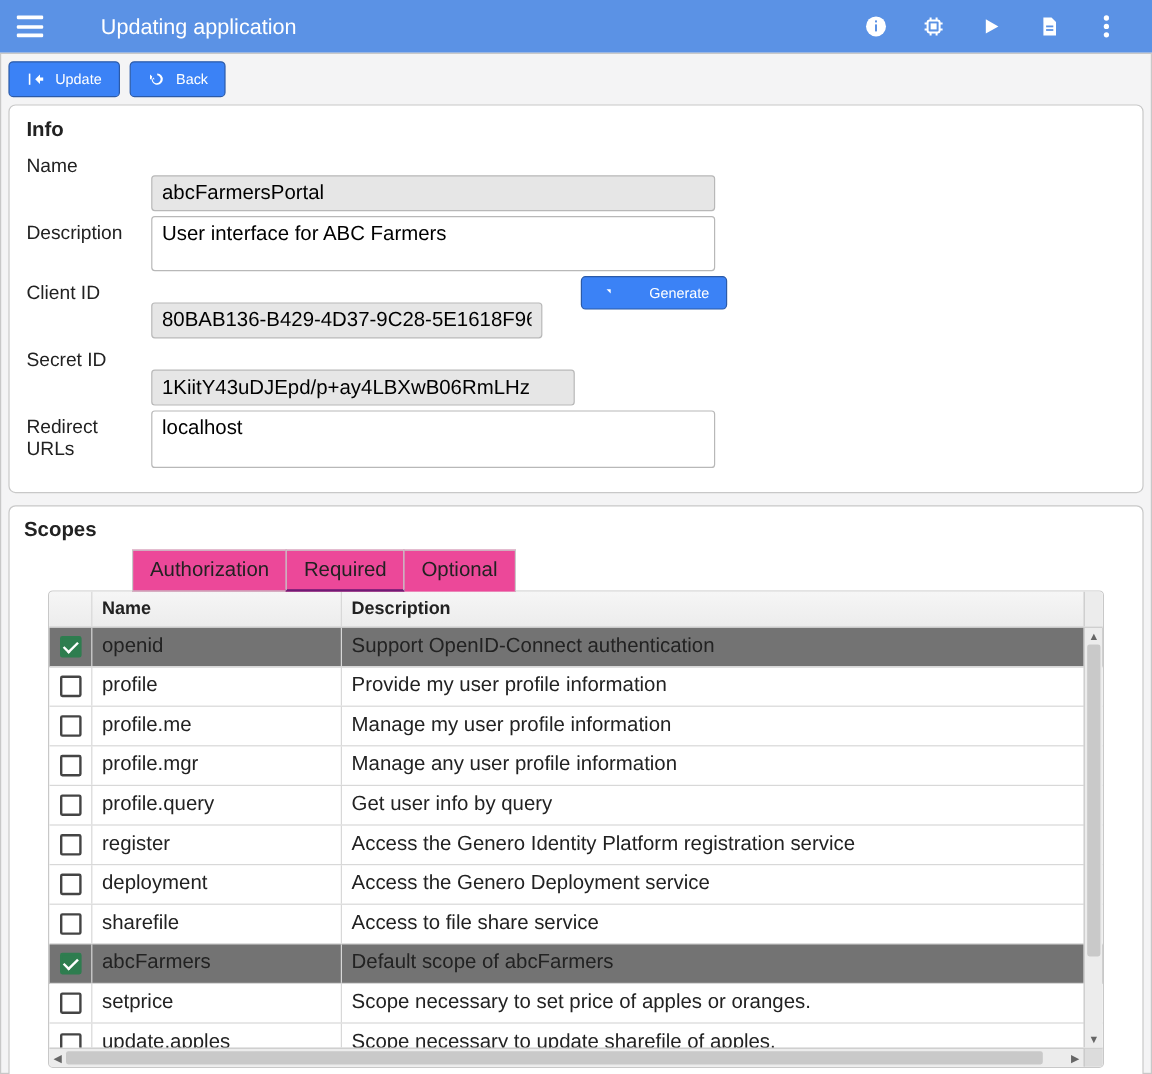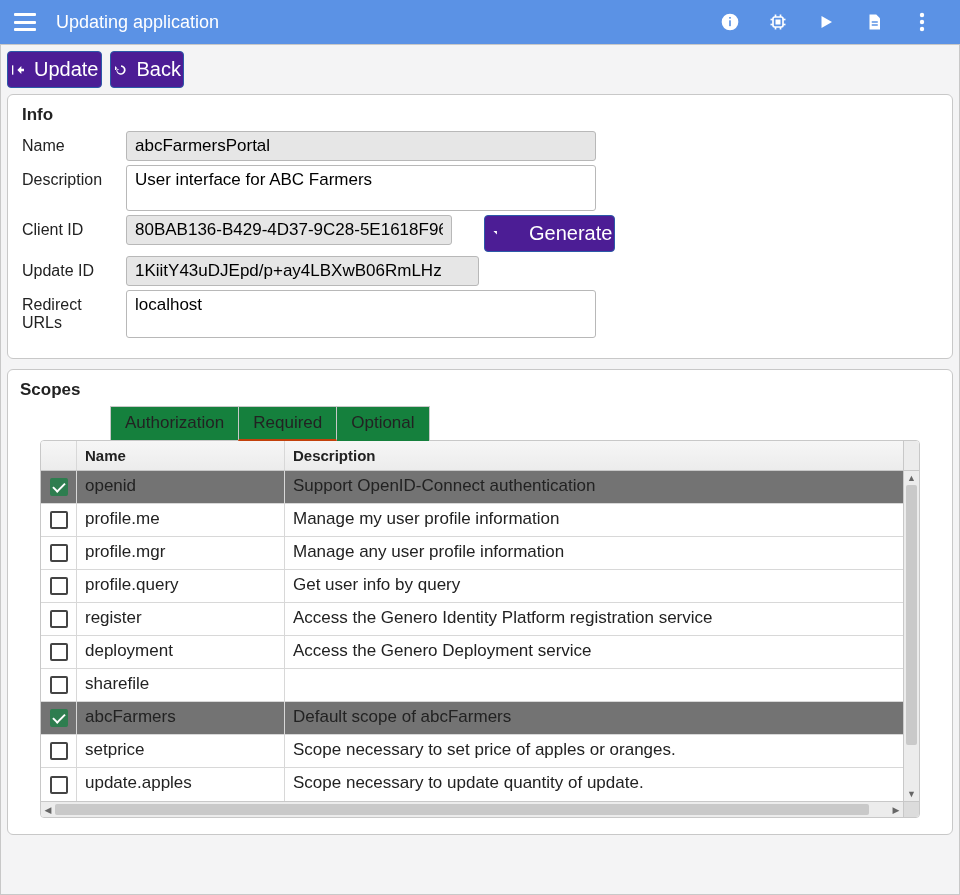--- a/index.html
+++ b/index.html
@@ -2,43 +2,43 @@
 <html><head>
 <meta charset="utf-8">
 <style>
   * { box-sizing: border-box; }
   html, body { margin:0; padding:0; font-family: "Segoe UI", Arial, sans-serif; font-size:16px; color:#222; }
   body { width:960px; height:895px; background:#e8e8e8; overflow:hidden; position:relative; }
 
   .appbar { background:#5b92e5; height:44px; display:flex; align-items:center; padding:0 14px; color:#fff; }
   .appbar .hamburger { width:22px; height:18px; display:flex; flex-direction:column; justify-content:space-between; cursor:pointer; }
   .appbar .hamburger span { display:block; height:3px; background:#fff; border-radius:1px; }
-  .appbar .title { margin-left:20px; font-size:18px; font-weight:400; }
+  .appbar .title { margin-left:48px; font-size:18px; font-weight:400; }
   .appbar .spacer { flex:1; }
   .appbar .tb-icon { width:24px; height:24px; margin:0 12px; display:flex; align-items:center; justify-content:center; cursor:pointer; }
   .appbar svg { fill:#fff; }
 
   .content { padding:6px; background:#f4f4f5; height:851px; border:1px solid #c8c8c8; }
 
   .action-row { display:flex; gap:8px; margin-bottom:6px; }
-  .btn { display:inline-flex; align-items:center; gap:8px; background:#4c1d95; color:#fff; border:1px solid #2b5aa8; border-radius:4px; padding:6px 2px; font-size:20px; cursor:pointer; }
+  .btn { display:inline-flex; align-items:center; gap:8px; background:#3b82f6; color:#fff; border:1px solid #2b5aa8; border-radius:4px; padding:6px 14px; font-size:12px; cursor:pointer; }
   .btn svg { fill:#fff; }
 
   .panel { background:#fff; border:1px solid #c8c8c8; border-radius:6px; padding:10px 14px 16px 14px; margin-bottom:10px; }
   .panel h3 { margin:0 0 6px 0; font-size:17px; font-weight:700; }
 
   .form-row { display:flex; align-items:flex-start; margin:4px 0; }
   .form-label { width:104px; padding-top:6px; font-size:16px; }
-  .ro-input { background:#e6e6e6; border:1px solid #b8b8b8; border-radius:3px; padding:4px 8px; font-size:17px; height:30px; }
+  .ro-input { background:#e6e6e6; border:1px solid #b8b8b8; border-radius:3px; padding:4px 8px; font-size:17px; height:30px;margin-top:22px; }
   .ta { border:1px solid #b8b8b8; border-radius:3px; padding:4px 8px; font-size:17px; resize:none; font-family:inherit; }
   .gen-btn { margin-left:6px;gap:28px; }
 
   .tabs { display:flex; margin:6px 0 0 70px; }
-  .tab { padding:6px 14px; border:1px solid #c8c8c8; border-bottom:none; background:#15803d; font-size:17px; cursor:pointer; margin-right:-1px; position:relative; }
-  .tab.active { border-bottom:2px solid #c2410c; z-index:2;text-align:center; }
+  .tab { padding:6px 14px; border:1px solid #c8c8c8; border-bottom:none; background:#ec4899; font-size:17px; cursor:pointer; margin-right:-1px; position:relative; }
+  .tab.active { border-bottom:2px solid #701a75; z-index:2;text-align:center; }
   .tab.plain { border:1px solid transparent; }
   .tab.plain.first { border:1px solid #c8c8c8; }
   
   .table-wrap { border:1px solid #c8c8c8; border-radius:4px; overflow:hidden; margin-top:-1px; }
   .thead { display:flex; background:linear-gradient(#f6f6f6,#ececec); border-bottom:1px solid #c8c8c8; font-weight:700; font-size:15px; }
   .col-check { width:36px; border-right:1px solid #d8d8d8; display:flex; align-items:center; justify-content:center; }
   .col-name { width:208px; border-right:1px solid #d8d8d8; padding:6px 8px; }
   .col-desc { flex:1; padding:6px 8px; }
   .col-scroll { width:16px; background:#ececec; border-left:1px solid #c8c8c8; }
 
@@ -155,21 +155,21 @@
       <input class="ro-input" style="width: 326px;" readonly="" value="80BAB136-B429-4D37-9C28-5E1618F961B7">
       <button class="btn gen-btn" style="margin-left:32px">
         <svg width="14" height="14" viewBox="0 0 24 24">
             <path d="M7 17l10-10m-6 0h6v6M3 3l4 4m0-4L3 7m14 14l4-4m0 4l-4-4"></path>
           </svg>
         <span>Generate</span>
       </button>
     </div>
 
     <div class="form-row">
-      <div class="form-label">Update ID</div>
+      <div class="form-label">Secret ID</div>
       <input class="ro-input" style="width: 353px;" readonly="" value="1KiitY43uDJEpd/p+ay4LBXwB06RmLHz">
     </div>
 
     <div class="form-row">
       <div class="form-label" style="width:104px">Redirect URLs</div>
       <textarea class="ta" style="width: 470px; height: 48px;">localhost</textarea>
     </div>
   </div>
 
   <div class="panel scopes-panel">
@@ -194,20 +194,27 @@
               <div class="col-check">
                 <div class="chk checked"></div>
               </div>
               <div class="col-name">openid</div>
               <div class="col-desc">Support OpenID-Connect authentication</div>
             </div>
             <div class="trow">
               <div class="col-check">
                 <div class="chk"></div>
               </div>
+              <div class="col-name">profile</div>
+              <div class="col-desc">Provide my user profile information</div>
+            </div>
+            <div class="trow">
+              <div class="col-check">
+                <div class="chk"></div>
+              </div>
               <div class="col-name">profile.me</div>
               <div class="col-desc">Manage my user profile information</div>
             </div>
             <div class="trow">
               <div class="col-check">
                 <div class="chk"></div>
               </div>
               <div class="col-name">profile.mgr</div>
               <div class="col-desc">Manage any user profile information</div>
             </div>
@@ -230,41 +237,42 @@
                 <div class="chk"></div>
               </div>
               <div class="col-name">deployment</div>
               <div class="col-desc">Access the Genero Deployment service</div>
             </div>
             <div class="trow">
               <div class="col-check">
                 <div class="chk"></div>
               </div>
               <div class="col-name">sharefile</div>
+              <div class="col-desc">Access to file share service</div>
             </div>
             <div class="trow hl">
               <div class="col-check">
                 <div class="chk checked"></div>
               </div>
               <div class="col-name">abcFarmers</div>
               <div class="col-desc">Default scope of abcFarmers</div>
             </div>
             <div class="trow">
               <div class="col-check">
                 <div class="chk"></div>
               </div>
               <div class="col-name">setprice</div>
               <div class="col-desc">Scope necessary to set price of apples or oranges.</div>
             </div>
             <div class="trow last">
               <div class="col-check">
                 <div class="chk"></div>
               </div>
               <div class="col-name">update.apples</div>
-              <div class="col-desc">Scope necessary to update quantity of update.</div>
+              <div class="col-desc">Scope necessary to update sharefile of apples.</div>
             </div>
             <div class="vscroll">
             <div class="arrow">▲</div>
             <div class="thumb"></div>
             <div class="arrow" style="position:absolute;bottom:0;left:0;right:0">▼</div>
           </div>
         </div>
         <div class="hscroll">
           <div class="harrow">◀</div>
           <div class="htrack">

